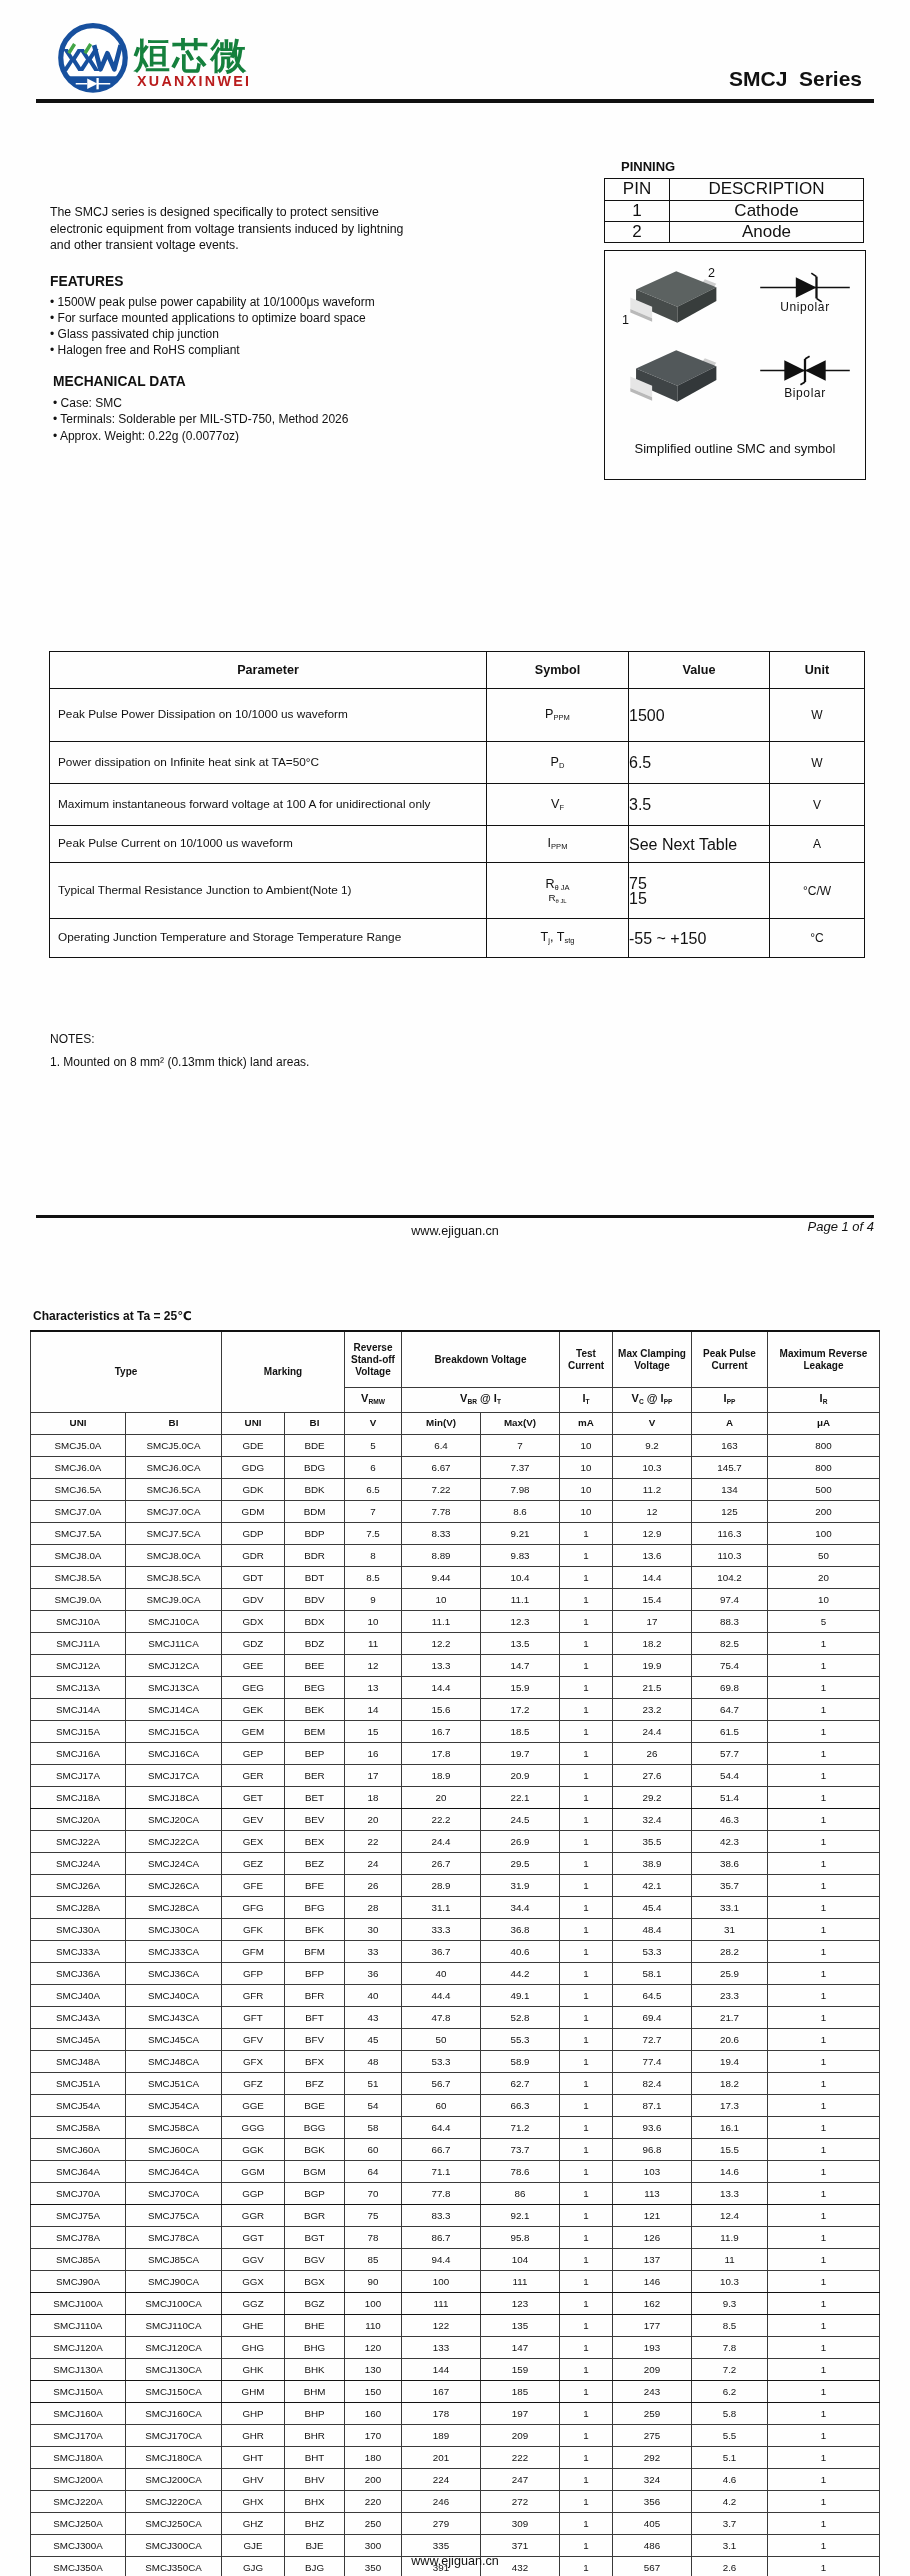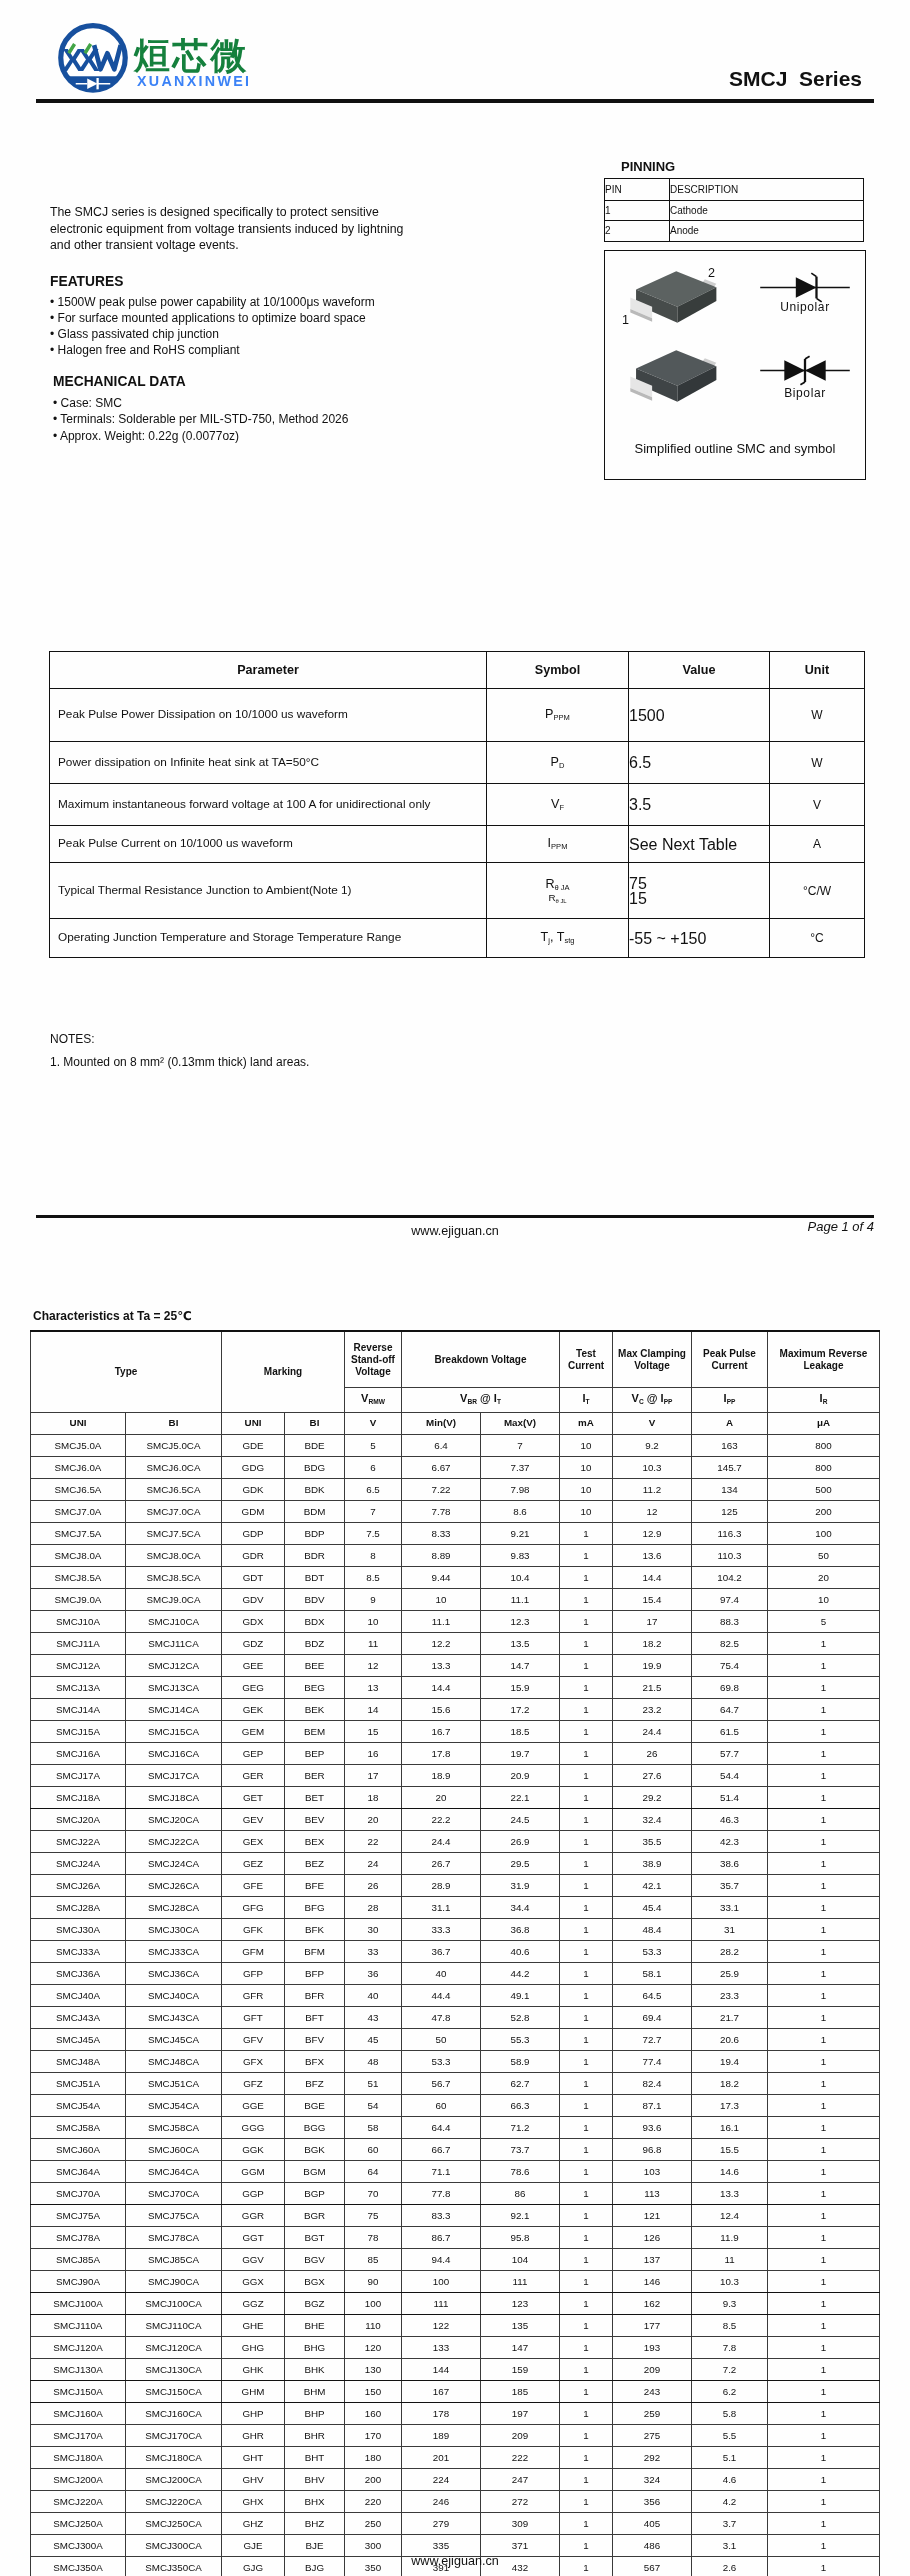--- a/index.html
+++ b/index.html
@@ -2,41 +2,41 @@
 <html style="font-size:9.2px"><head>
 <meta charset="utf-8">
 <style>
   html,body{margin:0;padding:0;background:#ffffff;}
   .page{position:relative;width:910px;height:2576px;background:#fefefe;
         font-family:"Liberation Sans","DejaVu Sans",sans-serif;color:#111;overflow:hidden;}
 
   
   .logo{position:absolute;left:55px;top:20.7px;}
   .brand-cn{position:absolute;left:134px;top:32px;font-size:36px;font-weight:bold;letter-spacing:2.3px;color:#15803d;}
-  .brand-en{position:absolute;left:137px;top:73px;font-size:14.3px;font-weight:600;letter-spacing:2.3px;color:#3b82f6;}
+  .brand-en{position:absolute;left:137px;top:73px;font-size:14.3px;font-weight:600;letter-spacing:2.3px;color:#b91c1c;}
   .series-title{position:absolute;right:48px;top:67px;font-size:21px;font-weight:bold;word-spacing:5.7px;color:#111;}
   .rule{position:absolute;left:36px;width:838px;background:#111;}
   .rule-top{top:99px;height:4px;}
   .rule-foot{top:1215px;height:2.9px;}
 
   
   .intro{position:absolute;left:50px;top:192px;width:372px;font-size:12.3px;line-height:16.6px;}
   .sec-h{position:absolute;font-size:13.8px;font-weight:bold;}
   .features-h{left:50px;top:274px;text-align:center;}
   .mech-h{left:53px;top:374px;}
   .blist{position:absolute;font-size:12px;}
   .features-list{left:50px;top:294px;line-height:16px;}
   .mech-list{left:53px;top:395px;line-height:16.4px;}
   .blist .bi::before{content:"• ";}
 
   
   .pinning-h{position:absolute;left:621px;top:159px;font-size:13px;font-weight:bold;}
   table{border-collapse:collapse;}
   .pintable{position:absolute;left:604px;top:178px;width:260px;table-layout:fixed;
-            border:1.1px solid #111;font-size:10px;text-align:left;}
+            border:1.1px solid #111;font-size:17px;text-align:center;}
   .pintable th,.pintable td{border:0.9px solid #111;font-weight:normal;height:19.5px;padding:0;}
   .pintable th{height:20.7px;}
 
   
   .outline-box{position:absolute;left:604px;top:250px;width:260px;height:228px;border:1.4px solid #111;}
   .outline-box .pkg1{position:absolute;left:15px;top:11.5px;}
   .outline-box .pkg2{position:absolute;left:15px;top:91px;}
   .pinlbl{position:absolute;font-size:12.6px;color:#111;}
   .pin2{left:103px;top:15px;}
   .pin1{left:17px;top:62px;}

